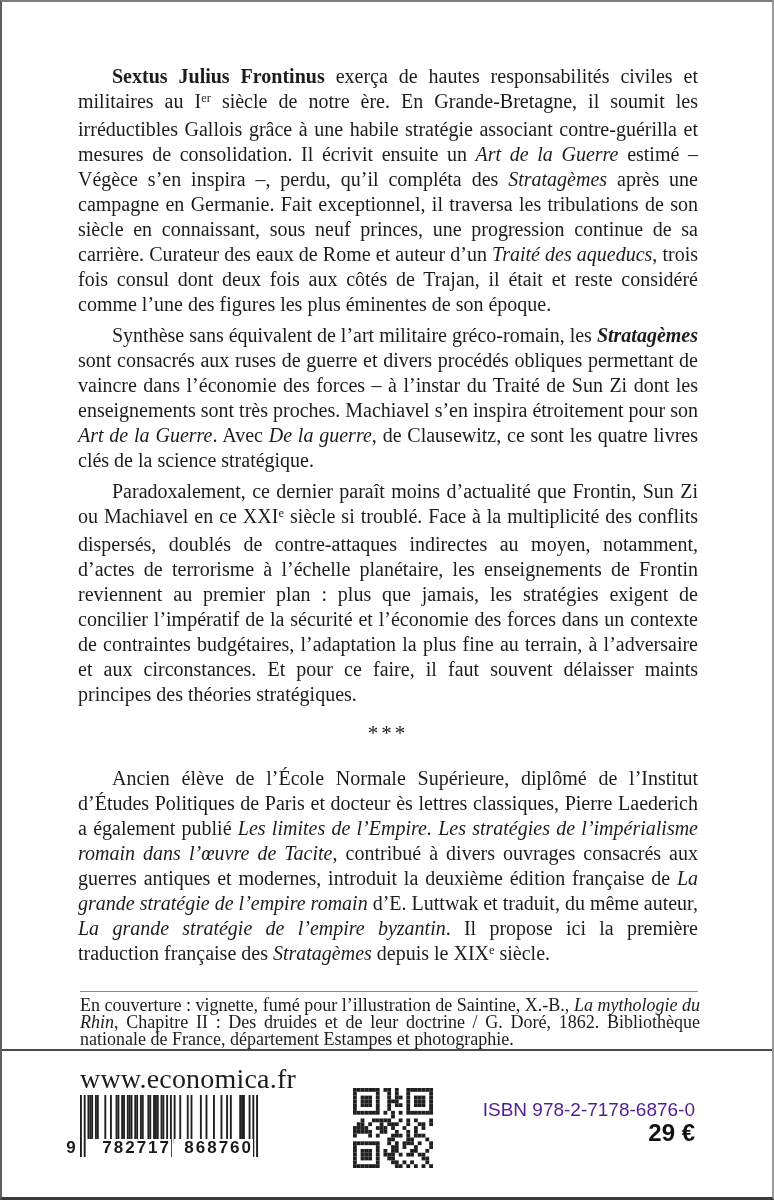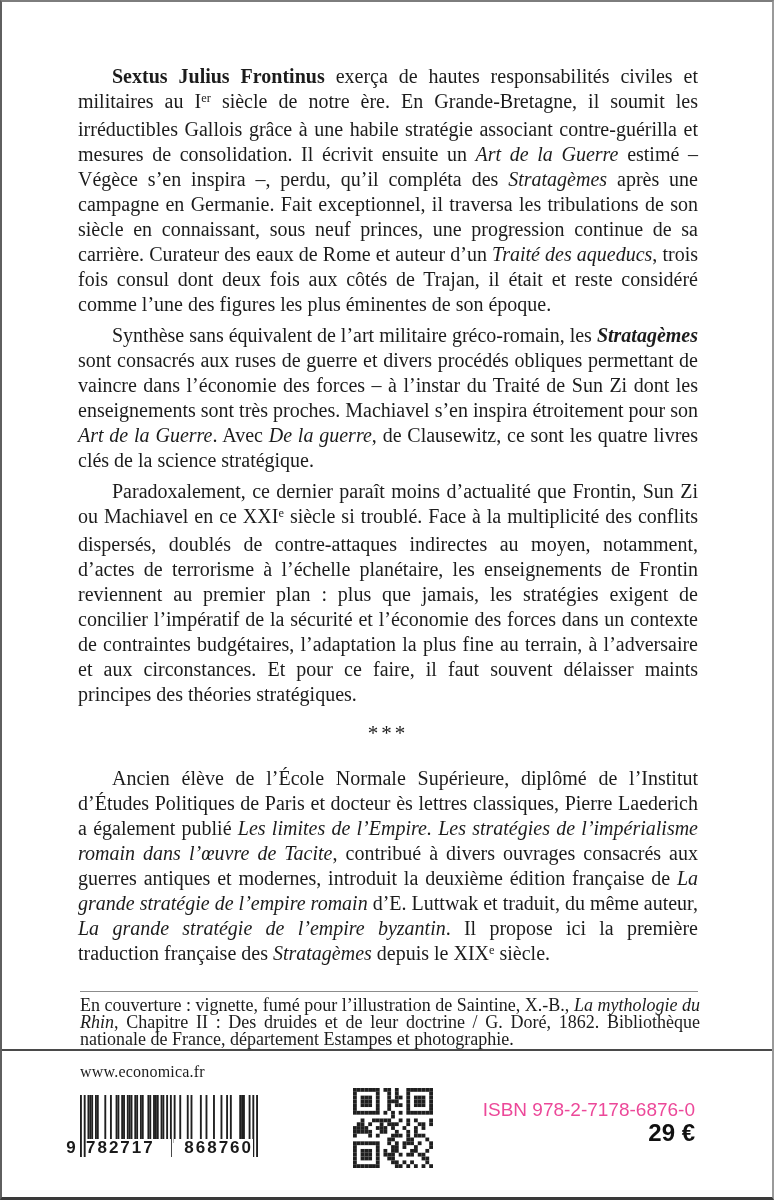--- a/index.html
+++ b/index.html
@@ -13,31 +13,31 @@
   .text-block{position:absolute;top:62px;left:76px;width:620px;}
   .para{margin:0 0 6px 0;font-size:20px;line-height:25px;text-align:justify;text-indent:34px;}
   .bold{font-weight:bold;}
   .italic{font-style:italic;}
   .bolditalic{font-weight:bold;font-style:italic;}
   .sup{font-size:0.62em;position:relative;top:-0.45em;}
   .separator{text-align:center;font-size:21px;letter-spacing:3px;margin:14px 0 20px 0;text-indent:0;}
   .credit-rule{position:absolute;left:78px;top:989px;width:618px;height:1px;background:#8c8c8c;}
   .credit{position:absolute;left:78px;top:995px;width:620px;margin:0;font-size:18px;line-height:17px;text-align:justify;}
   .footer-rule{position:absolute;left:0;top:1047px;width:100%;height:2px;background:#4a4a4a;}
-  .website{position:absolute;left:78px;top:1061px;font-size:16px;letter-spacing:0.2px;}
+  .website{position:absolute;left:78px;top:1061px;font-size:28px;letter-spacing:0.2px;}
   .barcode{position:absolute;left:66px;top:1093px;width:206px;height:66px;}
   .barcode svg{position:absolute;left:12px;top:0;}
   .bc-digit{position:absolute;font-family:"Liberation Sans",sans-serif;font-weight:bold;
     font-size:17px;line-height:18px;background:#fff;color:#1a1a1a;}
   .bc-first{left:-4px;top:44px;width:14px;text-align:center;}
-  .bc-left{left:18px;top:44px;width:85px;text-align:left;letter-spacing:2px;}
+  .bc-left{left:18px;top:44px;width:85px;text-align:right;letter-spacing:2px;}
   .bc-right{left:106px;top:44px;width:79px;text-align:right;letter-spacing:2px;}
   .qr{position:absolute;left:351px;top:1086px;width:80px;height:80px;}
   .isbn-block{position:absolute;right:77px;top:1097px;text-align:right;font-family:"Liberation Sans",sans-serif;}
-  .isbn{font-size:19px;line-height:22px;color:#ec4899;}
+  .isbn{font-size:19px;line-height:22px;color:#4c1d95;}
   .price{font-size:24px;line-height:24px;font-weight:bold;margin-top:0;color:#111;}
 </style>
 </head>
 <body>
 
 <div class="page">
 
   <main class="text-block">
     <p class="para"><span class="bold">Sextus Julius Frontinus</span><span> exerça de hautes responsabilités civiles et militaires au I</span><span class="sup">er</span><span> siècle de notre ère. En Grande-Bretagne, il soumit les irréductibles Gallois grâce à une habile stratégie associant contre-guérilla et mesures de consolidation. Il écrivit ensuite un </span><span class="italic">Art de la Guerre</span><span> estimé – Végèce s’en inspira –, perdu, qu’il compléta des </span><span class="italic">Stratagèmes</span><span> après une campagne en Germanie. Fait exceptionnel, il traversa les tribulations de son siècle en connaissant, sous neuf princes, une progression continue de sa carrière. Curateur des eaux de Rome et auteur d’un </span><span class="italic">Traité des aqueducs</span><span>, trois fois consul dont deux fois aux côtés de Trajan, il était et reste considéré comme l’une des figures les plus éminentes de son époque.</span></p>
     <p class="para"><span>Synthèse sans équivalent de l’art militaire gréco-romain, les </span><span class="bolditalic">Stratagèmes</span><span> sont consacrés aux ruses de guerre et divers procédés obliques permettant de vaincre dans l’économie des forces – à l’instar du Traité de Sun Zi dont les enseignements sont très proches. Machiavel s’en inspira étroitement pour son </span><span class="italic">Art de la Guerre</span><span>. Avec </span><span class="italic">De la guerre</span><span>, de Clausewitz, ce sont les quatre livres clés de la science stratégique.</span></p>

